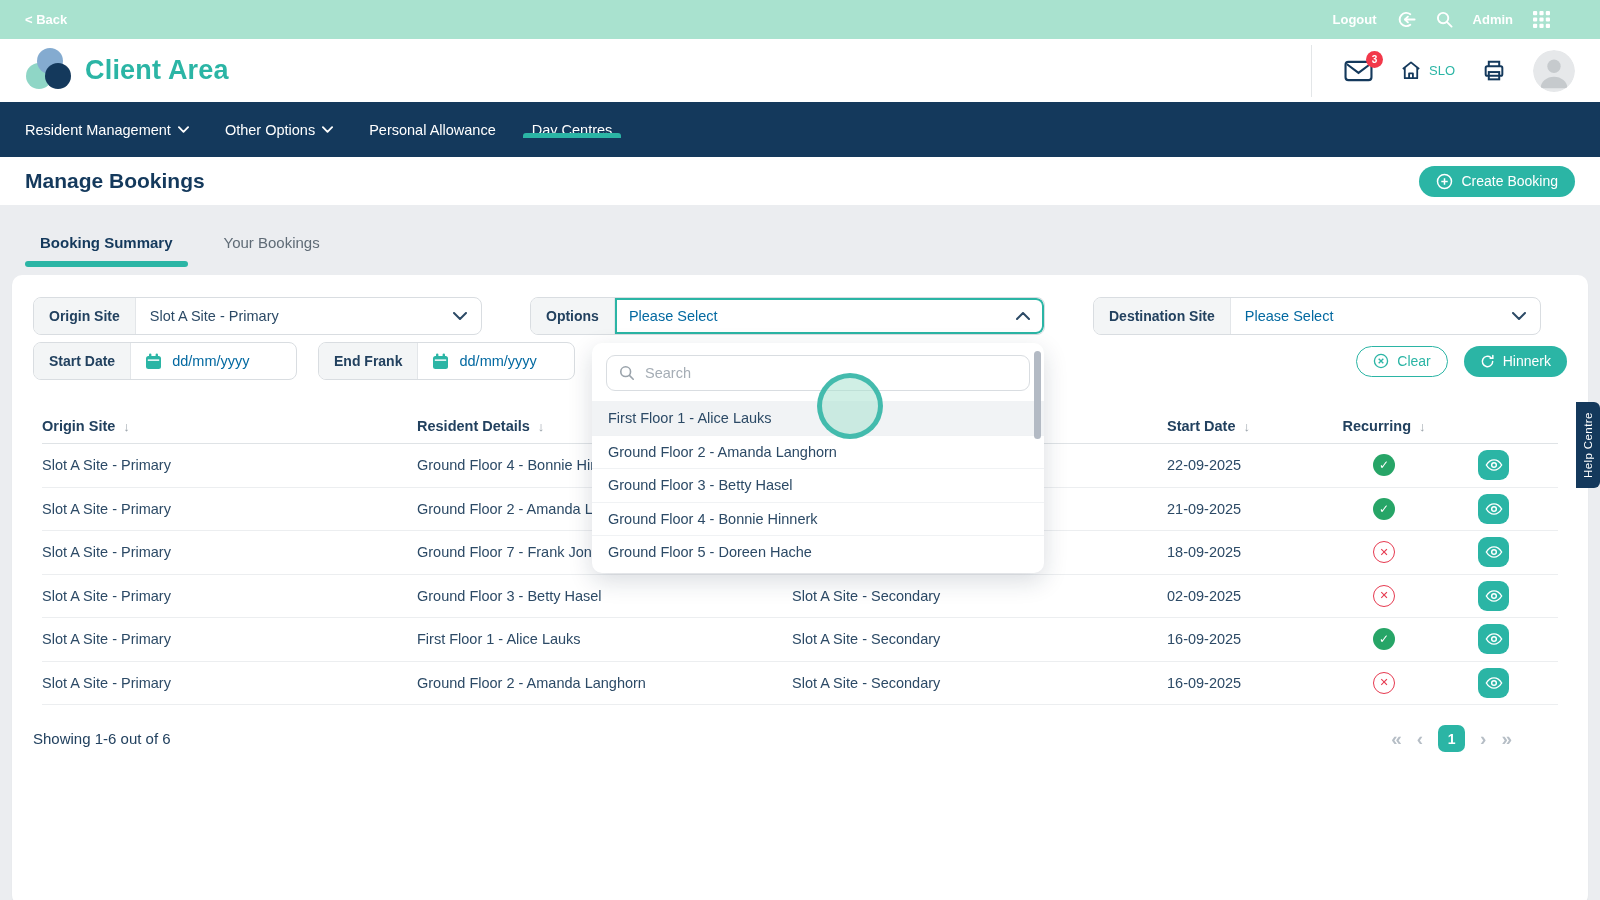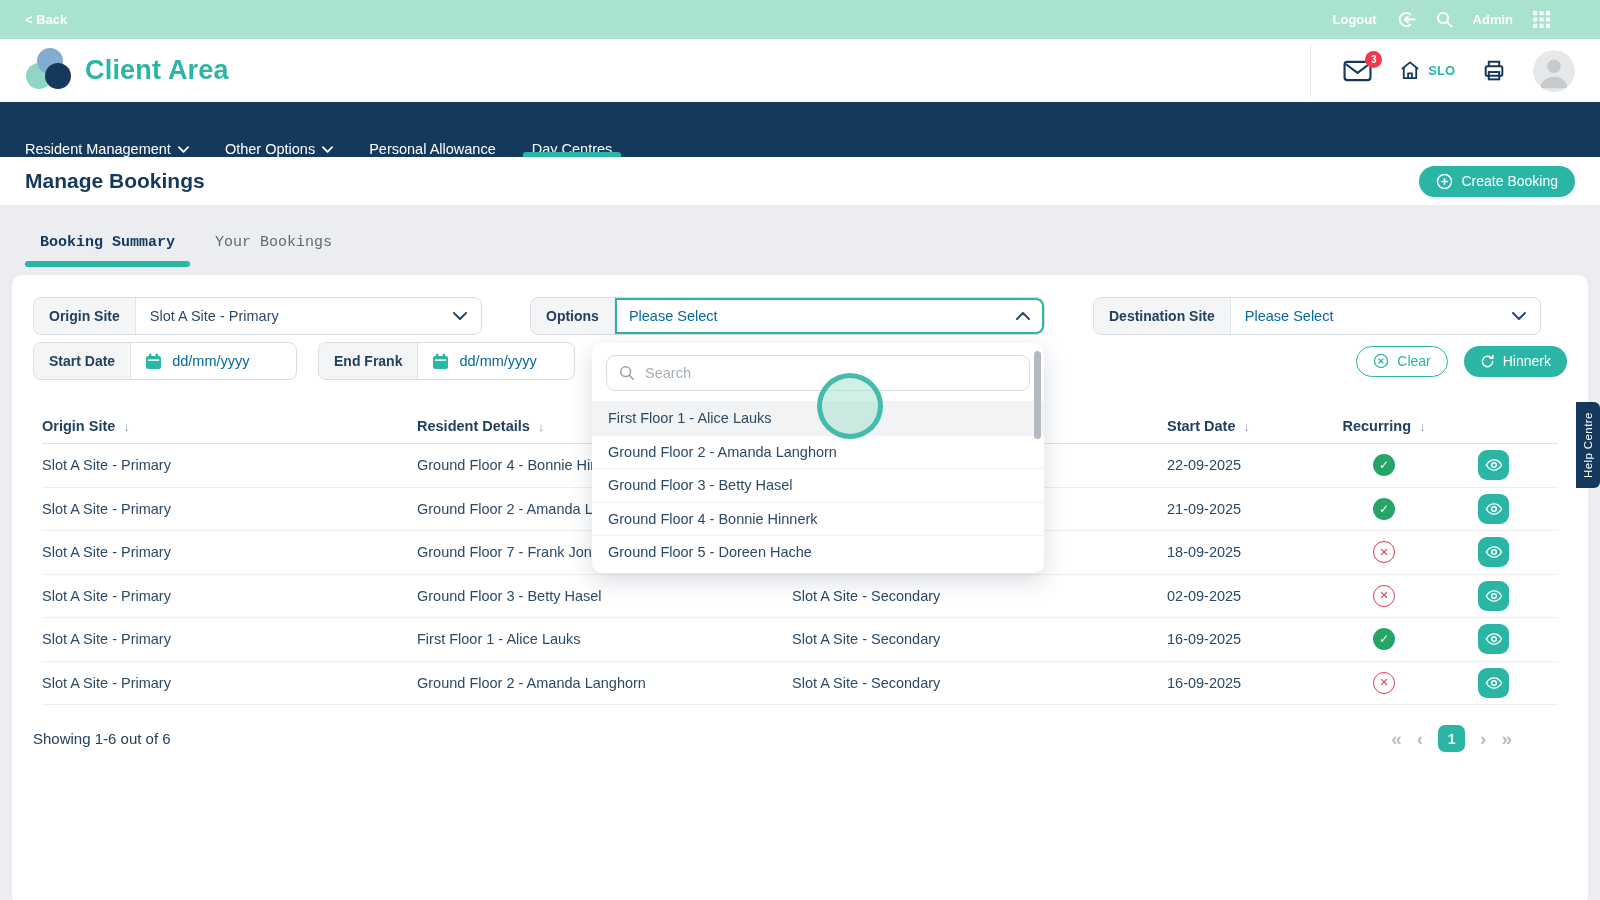--- a/index.html
+++ b/index.html
@@ -17,36 +17,36 @@
   .ticon{display:inline-flex;align-items:center;}
 
   
   .appheader{height:63px;background:#fff;display:flex;align-items:center;justify-content:space-between;padding:0 25px 0 25px;}
   .brand{display:flex;align-items:center;gap:10px;}
   .brand h1{color:var(--accent);font-size:27px;font-weight:bold;letter-spacing:.2px;}
   .header-icons{display:flex;align-items:center;gap:26px;height:100%;}
   .hdivider{width:1px;height:52px;background:#e3e6e8;margin-right:6px;}
   .hicon{position:relative;display:inline-flex;align-items:center;gap:6px;cursor:pointer;}
   .badge{position:absolute;top:-8px;right:-10px;width:17px;height:17px;border-radius:50%;background:var(--badge);color:#fff;font-size:10px;font-weight:bold;font-style:normal;display:flex;align-items:center;justify-content:center;}
-  .homegrp b{color:var(--accent);font-size:13px;font-weight:bold;}
+  .homegrp b{color:var(--accent);font-size:13px;font-weight:normal;}
   .avatar{width:42px;height:42px;border-radius:50%;overflow:hidden;display:inline-flex;cursor:pointer;}
 
   
-  .mainnav{height:55px;background:var(--navy);display:flex;align-items:flex-end;gap:36px;padding:0 25px;}
+  .mainnav{height:55px;background:var(--navy);display:flex;align-items:center;gap:36px;padding:0 25px;}
   .nav-item{position:relative;display:flex;align-items:center;gap:7px;color:#fff;font-size:14.5px;font-weight:500;cursor:pointer;}
   .active-bar{position:absolute;left:-9px;right:-9px;bottom:0;height:5px;background:var(--accent);border-radius:3px 3px 0 0;}
 
   
   .pagehead{height:48px;background:#fff;display:flex;align-items:center;justify-content:space-between;padding:0 25px;}
   .pagehead h2{color:var(--navy);font-size:21px;font-weight:bold;}
   .create-btn{display:inline-flex;align-items:center;gap:8px;background:var(--accent);color:#fff;border:none;border-radius:17px;height:31px;padding:0 17px;font-size:14px;font-weight:500;font-family:inherit;cursor:pointer;}
 
   
   .graybody{padding-top:18px;}
-  .tabs{display:flex;gap:10px;margin:0 0 0 25px;height:38px;font-family:Liberation Mono, monospace;}
+  .tabs{display:flex;gap:21px;margin:0 0 0 25px;height:38px;}
   .tab{position:relative;padding:0 15px;color:#5f6b76;font-size:15px;display:flex;align-items:center;cursor:pointer;}
   .tab.active{color:var(--navy);font-weight:600;}
   .tab-bar{position:absolute;left:0;right:0;bottom:-6px;height:6px;background:var(--accent);border-radius:3px;}
   .card{position:relative;margin:14px 12px 0 12px;height:630px;background:#fff;border-radius:10px;box-shadow:0 1px 2px rgba(0,0,0,.04);}
 
   
   .filters-row1{display:flex;gap:48px;padding:22px 21px 0 21px;}
   .filters-row2{display:flex;gap:21px;align-items:center;padding:7px 21px 0 21px;}
   .combo,.datefield{display:flex;align-items:stretch;height:38px;border:1px solid #d9dde1;border-radius:8px;background:#fff;overflow:hidden;cursor:pointer;}
   .combo-label{display:flex;align-items:center;background:#f3f5f6;padding:0 15px;font-size:14px;font-weight:600;color:#22415f;border-right:1px solid #e3e6e9;white-space:nowrap;}

